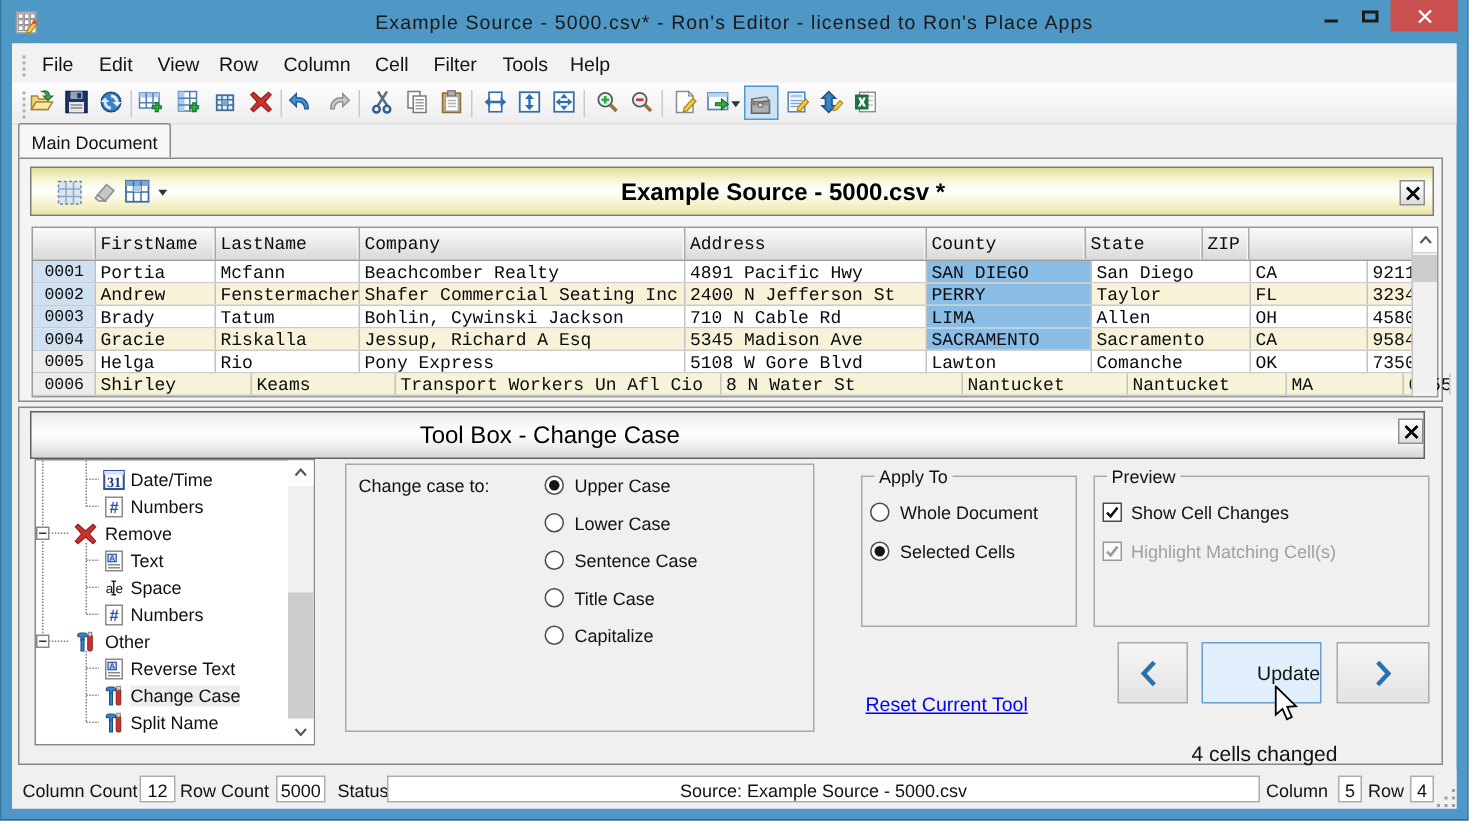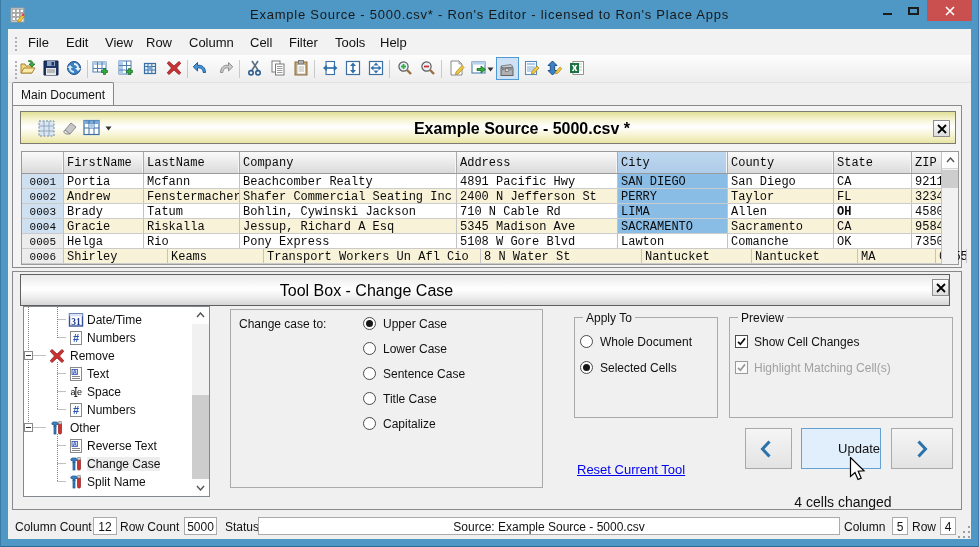--- a/index.html
+++ b/index.html
@@ -318,21 +318,20 @@
             </svg>
           </div>
       </div>
       <div id="grid">
         <div class="grow ghdr" style="top:0;">
           <div class="gc" style="width:42px;"></div>
           <div class="gc" style="width:80px;">FirstName</div>
           <div class="gc" style="width:96px;">LastName</div>
           <div class="gc" style="width:217px;">Company</div>
           <div class="gc" style="width:161px;">Address</div>
-          <div class="gc cityhdr" style="width:110px;">City</div>
           <div class="gc" style="width:106px;">County</div>
           <div class="gc" style="width:78px;">State</div>
           <div class="gc" style="width:31px;">ZIP</div>
         </div>
         <div class="grow rowodd" style="top:22px;">
           <div class="gc rh-sel" style="width:42px;">0001</div>
           <div class="gc" style="width:80px;">Portia</div>
           <div class="gc" style="width:96px;">Mcfann</div>
           <div class="gc" style="width:217px;">Beachcomber Realty</div>
           <div class="gc" style="width:161px;">4891 Pacific Hwy</div>
@@ -353,21 +352,21 @@
           <div class="gc" style="width:31px;">3234</div>
         </div>
         <div class="grow rowodd" style="top:52px;">
           <div class="gc rh-sel" style="width:42px;">0003</div>
           <div class="gc" style="width:80px;">Brady</div>
           <div class="gc" style="width:96px;">Tatum</div>
           <div class="gc" style="width:217px;">Bohlin, Cywinski Jackson</div>
           <div class="gc" style="width:161px;">710 N Cable Rd</div>
           <div class="gc city-sel" style="width:110px;">LIMA</div>
           <div class="gc" style="width:106px;">Allen</div>
-          <div class="gc" style="width:78px;font-weight:bold;">OH</div>
+          <div class="gc" style="width:78px;">OH</div>
           <div class="gc" style="width:31px;">4580</div>
         </div>
         <div class="grow roweven" style="top:67px;">
           <div class="gc rh-sel" style="width:42px;">0004</div>
           <div class="gc" style="width:80px;">Gracie</div>
           <div class="gc" style="width:96px;">Riskalla</div>
           <div class="gc" style="width:217px;">Jessup, Richard A Esq</div>
           <div class="gc" style="width:161px;">5345 Madison Ave</div>
           <div class="gc city-sel" style="width:110px;">SACRAMENTO</div>
           <div class="gc" style="width:106px;">Sacramento</div>

